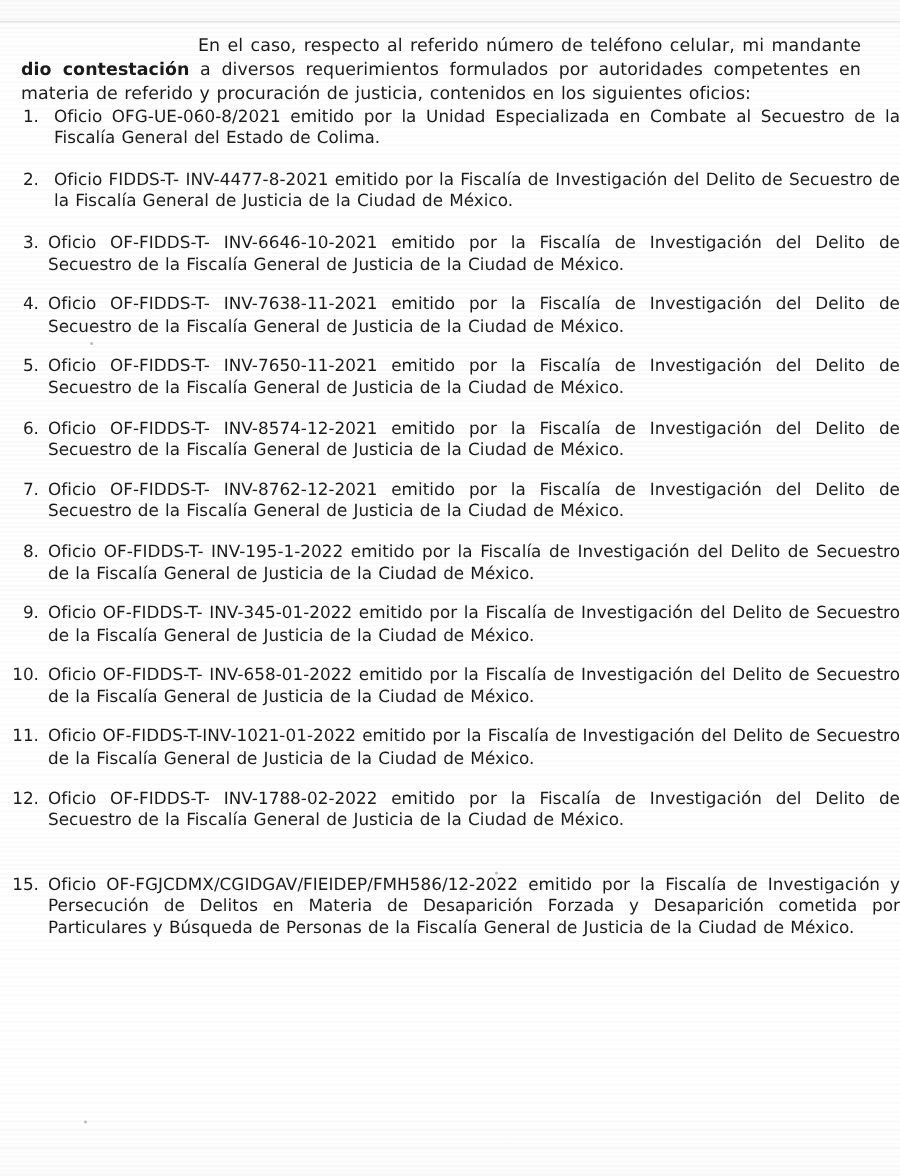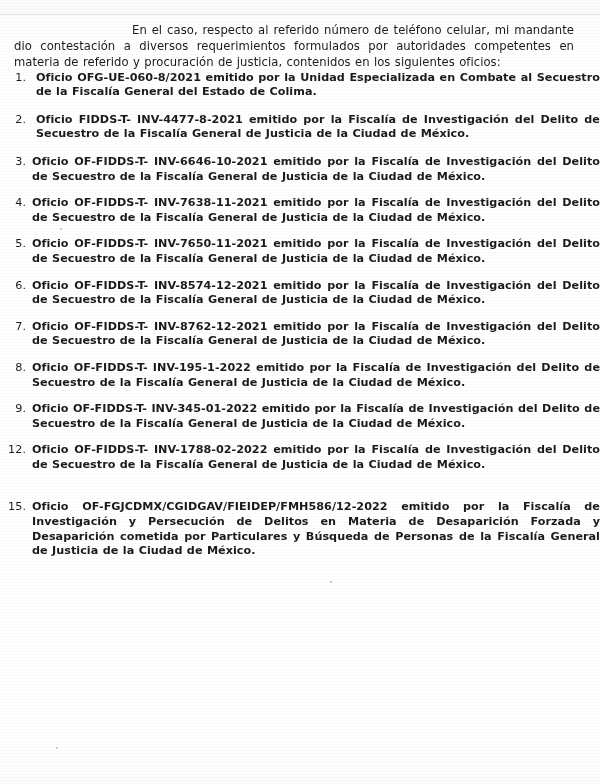--- a/index.html
+++ b/index.html
@@ -66,21 +66,21 @@
     margin: 0;
     padding: 22px 26px 0 14px;
     font-size: 11.6px;
     line-height: 16.2px;
     text-align: justify;
     text-indent: 118px;
     letter-spacing: .06px;
     word-spacing: .6px;
   }
   .intro b {
-    font-weight: 400;
+    font-weight: 700;
   }
 
   ol.oficios {
     list-style: none;
     margin: 0;
     padding: 0;
   }
 
   li.oficio {
     position: relative;
@@ -93,21 +93,20 @@
   li.oficio .num {
     position: absolute;
     left: 0;
     top: 0;
     width: 26px;
     text-align: right;
     font-size: 11.2px;
   }
   li.oficio .txt {
     display: block;
-    font-weight: bold;
   }
 
   
   .group-a {
     padding: 14px 74px 0 92px;
   }
   .group-a li.oficio {
     margin-bottom: 13px;
     padding-left: 36px;
   }
@@ -183,20 +182,28 @@
       </li>
       <li class="oficio">
         <span class="num">8.</span>
         <span class="txt">Oficio OF-FIDDS-T- INV-195-1-2022 emitido por la Fiscalía de Investigación del Delito de Secuestro de la Fiscalía General de Justicia de la Ciudad de México.</span>
       </li>
       <li class="oficio">
         <span class="num">9.</span>
         <span class="txt">Oficio OF-FIDDS-T- INV-345-01-2022 emitido por la Fiscalía de Investigación del Delito de Secuestro de la Fiscalía General de Justicia de la Ciudad de México.</span>
       </li>
       <li class="oficio">
+        <span class="num">10.</span>
+        <span class="txt">Oficio OF-FIDDS-T- INV-658-01-2022 emitido por la Fiscalía de Investigación del Delito de Secuestro de la Fiscalía General de Justicia de la Ciudad de México.</span>
+      </li>
+      <li class="oficio">
+        <span class="num">11.</span>
+        <span class="txt">Oficio OF-FIDDS-T-INV-1021-01-2022 emitido por la Fiscalía de Investigación del Delito de Secuestro de la Fiscalía General de Justicia de la Ciudad de México.</span>
+      </li>
+      <li class="oficio">
         <span class="num">12.</span>
         <span class="txt">Oficio OF-FIDDS-T- INV-1788-02-2022 emitido por la Fiscalía de Investigación del Delito de Secuestro de la Fiscalía General de Justicia de la Ciudad de México.</span>
       </li>
       <li class="oficio">
         <span class="num">15.</span>
         <span class="txt">Oficio OF-FGJCDMX/CGIDGAV/FIEIDEP/FMH586/12-2022 emitido por la Fiscalía de Investigación y Persecución de Delitos en Materia de Desaparición Forzada y Desaparición cometida por Particulares y Búsqueda de Personas de la Fiscalía General de Justicia de la Ciudad de México.</span>
       </li>
     </ol>
 
   </div>

